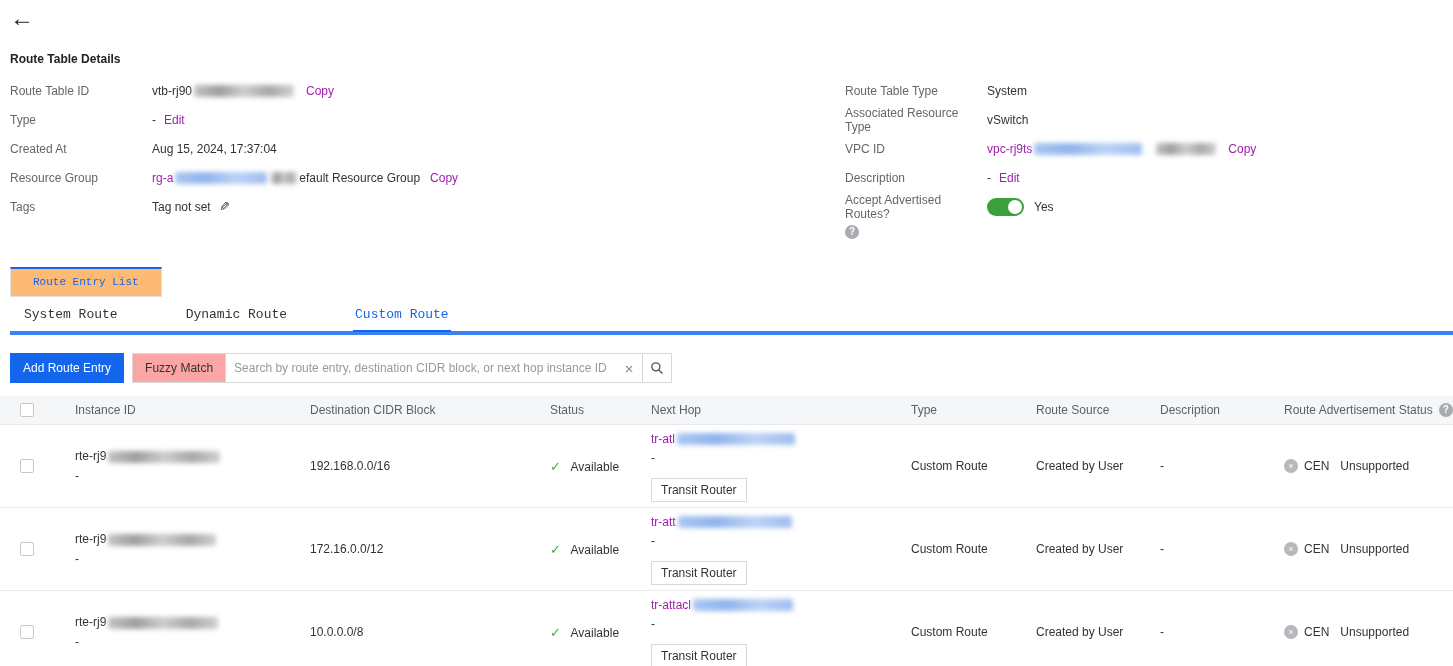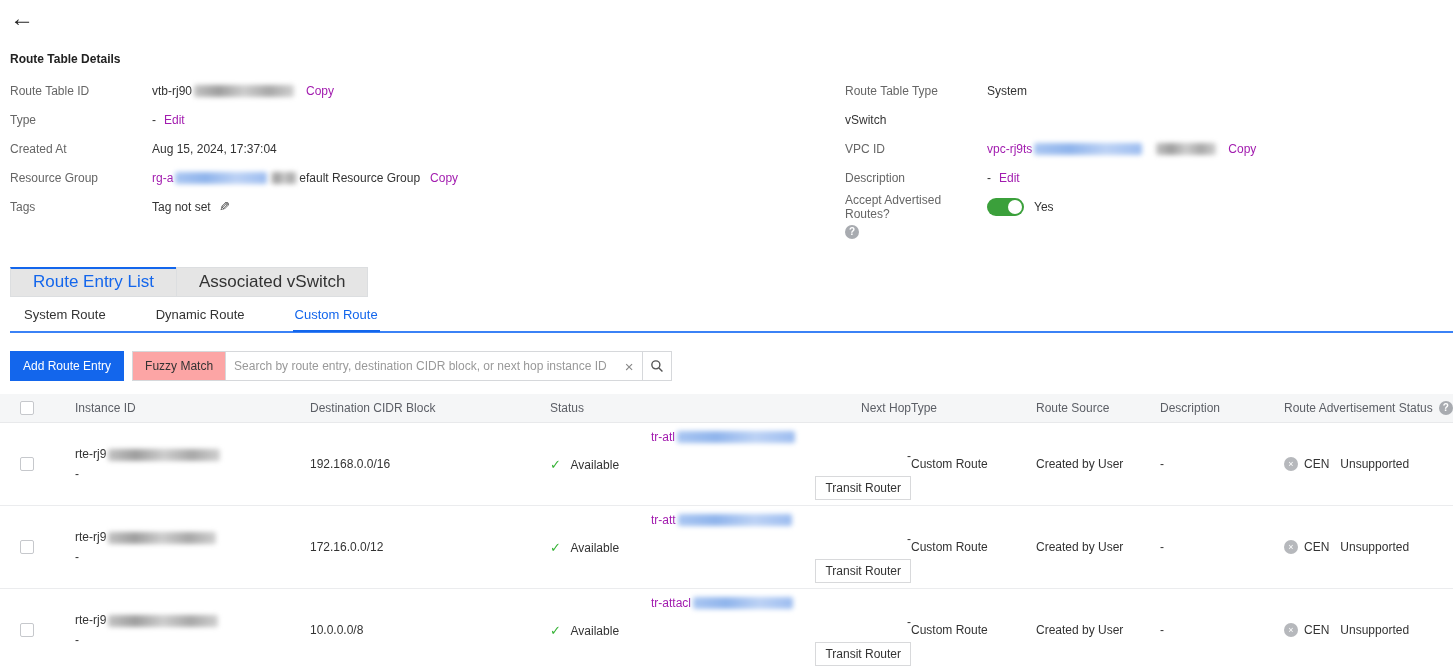--- a/index.html
+++ b/index.html
@@ -34,27 +34,27 @@
   .qicon { width:14px; height:14px; border-radius:50%; background:#a8abb0; color:#fff;
            font-size:10px; line-height:14px; text-align:center; display:inline-block; font-weight:bold; }
   .help-row { height:22px; display:flex; align-items:center; }
   .toggle { width:37px; height:18px; border-radius:9px; background:#3ba03b; position:relative;
             display:inline-block; margin-right:10px; cursor:pointer; }
   .toggle::after { content:""; position:absolute; right:2px; top:2px; width:14px; height:14px;
             background:#fff; border-radius:50%; }
 
   
   .tabs { display:flex; margin:24px 0 0 10px; }
-  .tab { border:1px solid #dcdee0; background:#e5e5e5; height:30px; line-height:28px;
-         padding:0 22px; font-size:17px; color:#333; cursor:pointer; }
+  .tab { border:1px solid #dcdee0; background:#fdba74; height:30px; line-height:28px;
+         padding:0 22px; font-size:11px; color:#333; cursor:pointer;font-family:Liberation Mono, monospace; }
   .tab + .tab { margin-left:-1px; }
   .tab.active { border-top:2px solid #1366ec; color:#1366ec; line-height:26px; }
 
-  .subtabs { display:flex; gap:46px; margin-left:10px; padding-left:12px;
-             border-bottom:2px solid #3b82f6; }
+  .subtabs { display:flex; gap:64px; margin-left:10px; padding-left:12px;
+             border-bottom:4px solid #3b82f6;font-family:Liberation Mono, monospace; }
   .subtab { padding:10px 2px 8px; font-size:13px; color:#333; cursor:pointer; }
   .subtab.active { color:#1366ec; border-bottom:2px solid #1366ec; margin-bottom:-1px; }
 
   
   .toolbar { display:flex; align-items:center; margin:18px 0 0 10px; }
   .btn-primary { background:#1366ec; color:#fff; border:none; height:30px; padding:0 13px;
                  font-size:12px; cursor:pointer; font-family:inherit; }
   .search-group { display:flex; margin-left:8px; border:1px solid #d6d8db; height:30px;
                   width:540px; align-items:stretch; background:#fff; }
   .fuzzy-seg { background:#fca5a5; border-right:1px solid #d6d8db; padding:0 12px;
@@ -67,21 +67,21 @@
   .search-btn { border-left:1px solid #d6d8db; width:29px; display:flex; align-items:center;
                 justify-content:center; cursor:pointer; background:#fff; }
 
   
   .rt-table { margin-top:13px; width:100%; }
   .thead { display:flex; align-items:center; background:#f5f6f7; height:29px; color:#5c5f66;
            border-bottom:1px solid #e8e9eb; }
   .trow { display:flex; align-items:center; border-bottom:1px solid #ebecee; height:83px; background:#fff; }
   .c0 { width:75px; display:flex; }
   .c1 { width:235px; } .c2 { width:240px; } .c3 { width:101px; }
-  .c4 { width:260px;text-align:right; } .c5 { width:125px; } .c6 { width:124px; }
+  .c4 { width:260px; } .c5 { width:125px; } .c6 { width:124px; }
   .c7 { width:124px; } .c8 { flex:1; display:flex; align-items:flex-end; }
   .checkbox { width:14px; height:14px; border:1px solid #c6c8cc; border-radius:2px;
               background:#fff; margin-left:20px; cursor:pointer; }
   .cell-line { line-height:20px; }
   .status-check { color:#36b336; font-size:13px; margin-right:7px; }
   .nh-link { color:#1366ec; display:flex; align-items:center; line-height:18px; }
   .nh-badge { display:inline-block; border:1px solid #d8d9db; padding:4px 9px; margin-top:10px;
               color:#333; background:#fff; cursor:default; }
   .adv-icon { width:14px; height:14px; border-radius:50%; background:#b6b8bc; color:#fff;
               font-size:9px; line-height:14px; text-align:center; display:inline-block; margin-right:6px; }
@@ -137,20 +137,21 @@
       </span>
     </div>
   </div>
 
   <div class="details-col right">
     <div class="detail-row">
       <span class="detail-label">Route Table Type</span>
       <span class="detail-value">System</span>
     </div>
     <div class="detail-row">
+      <span class="detail-label">Associated Resource Type</span>
       <span class="detail-value">vSwitch</span>
     </div>
     <div class="detail-row">
       <span class="detail-label">VPC ID</span>
       <span class="detail-value">
         <a class="link">vpc-rj9ts</a>
         <span class="blur blue" style="width:108px"></span>
         <span style="width:10px;display:inline-block"></span>
         <span class="blur gray" style="width:60px"></span>
         <a class="link link-gap">Copy</a>
@@ -171,21 +172,20 @@
       </span>
     </div>
     <div class="help-row">
       <span class="qicon">?</span>
     </div>
   </div>
 </div>
 
 <div class="tabs">
   <div class="tab active">Route Entry List</div>
-  <div class="tab">Associated vSwitch</div>
 </div>
 
 <div class="subtabs">
   <div class="subtab">System Route</div>
   <div class="subtab">Dynamic Route</div>
   <div class="subtab active">Custom Route</div>
 </div>
 
 <div class="toolbar">
   <button class="btn-primary">Add Route Entry</button>

